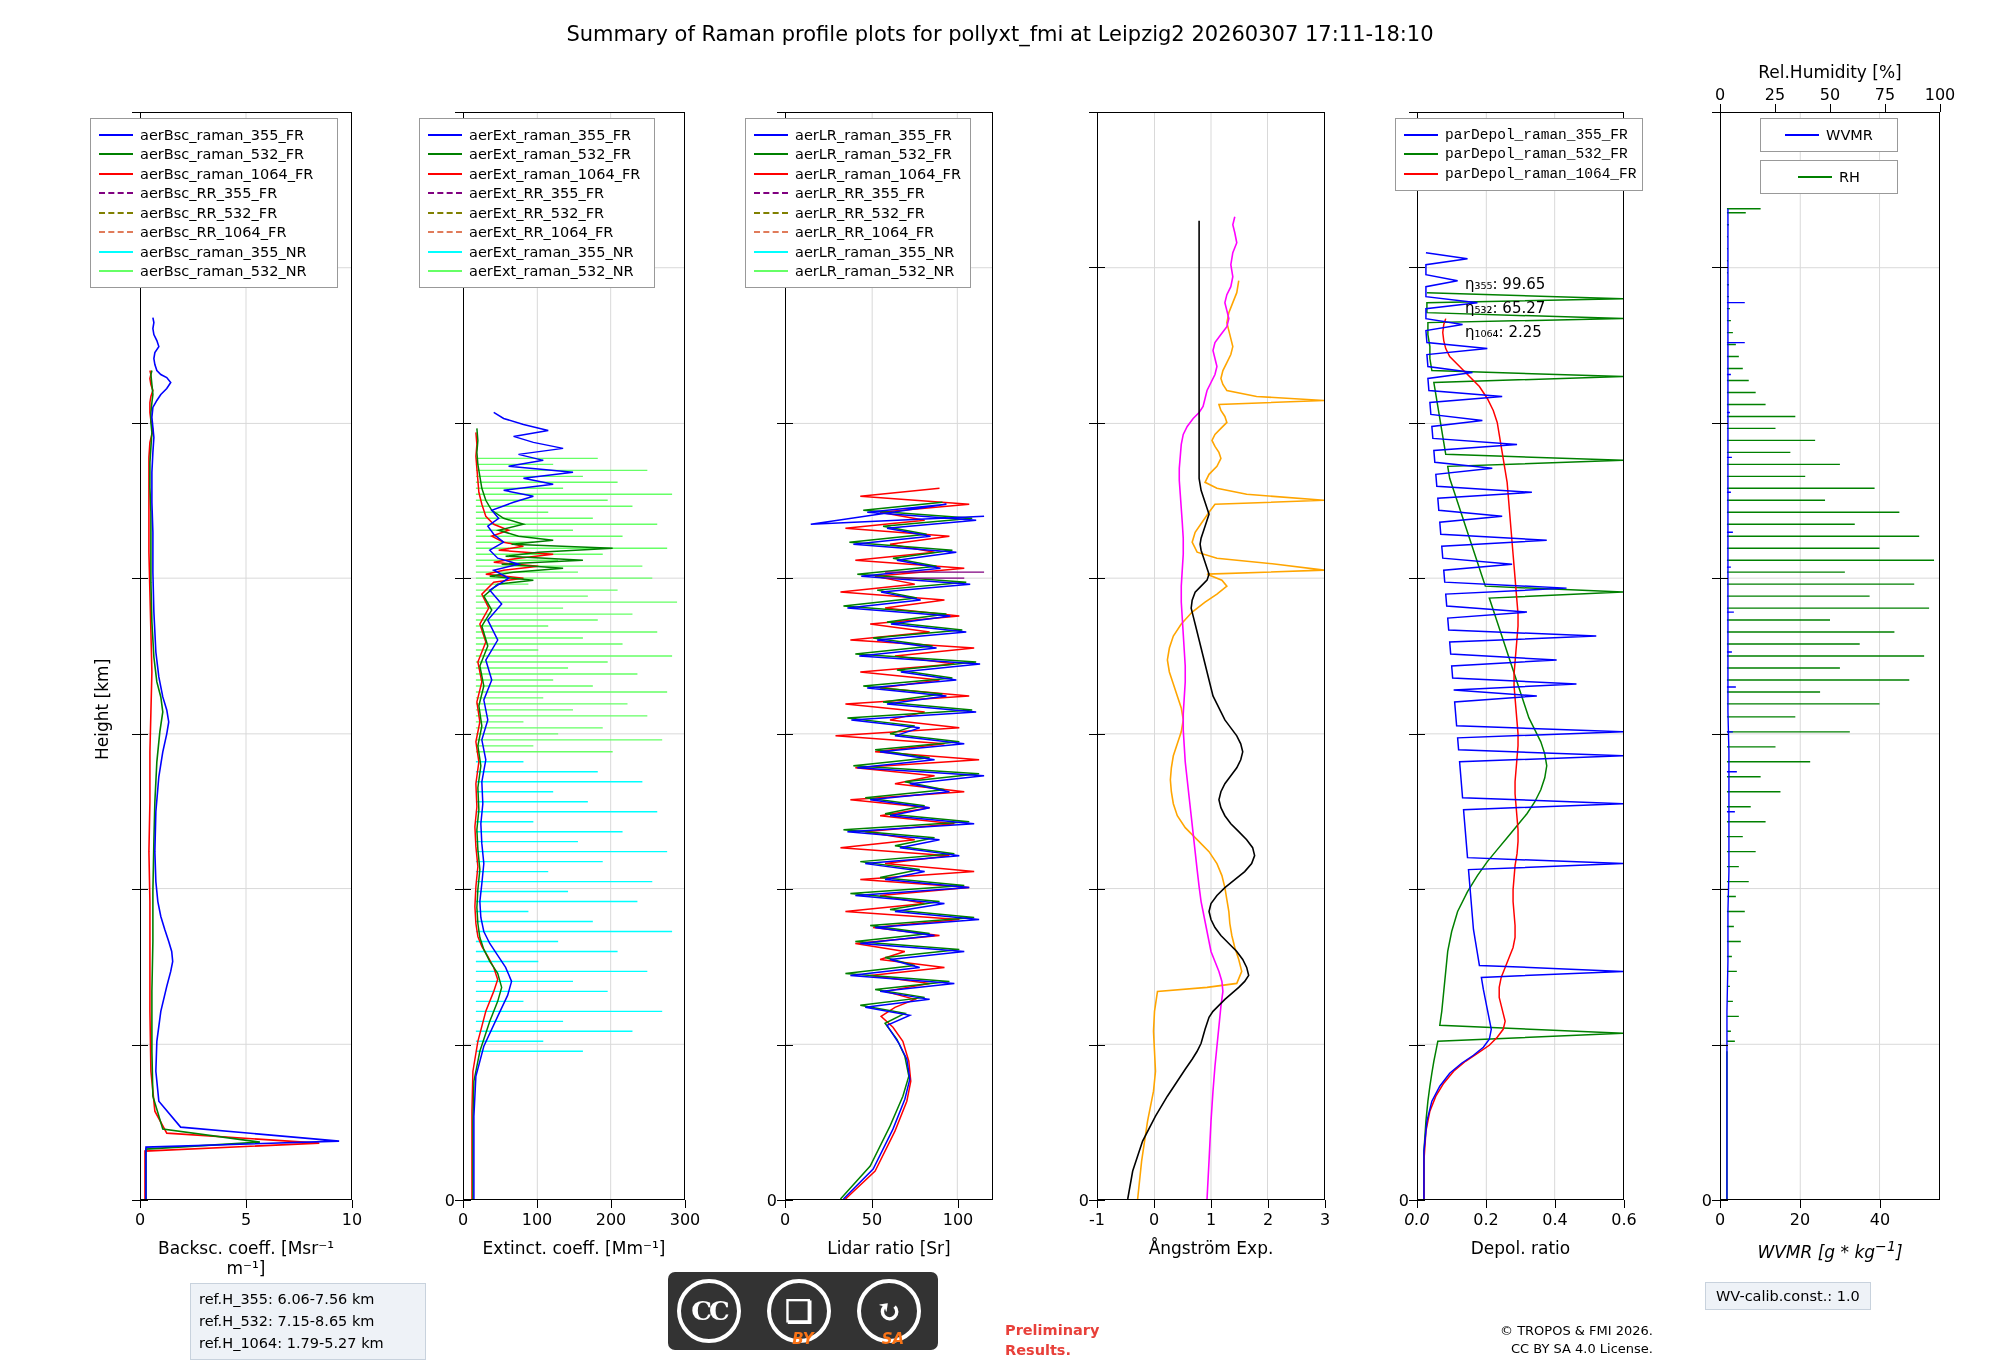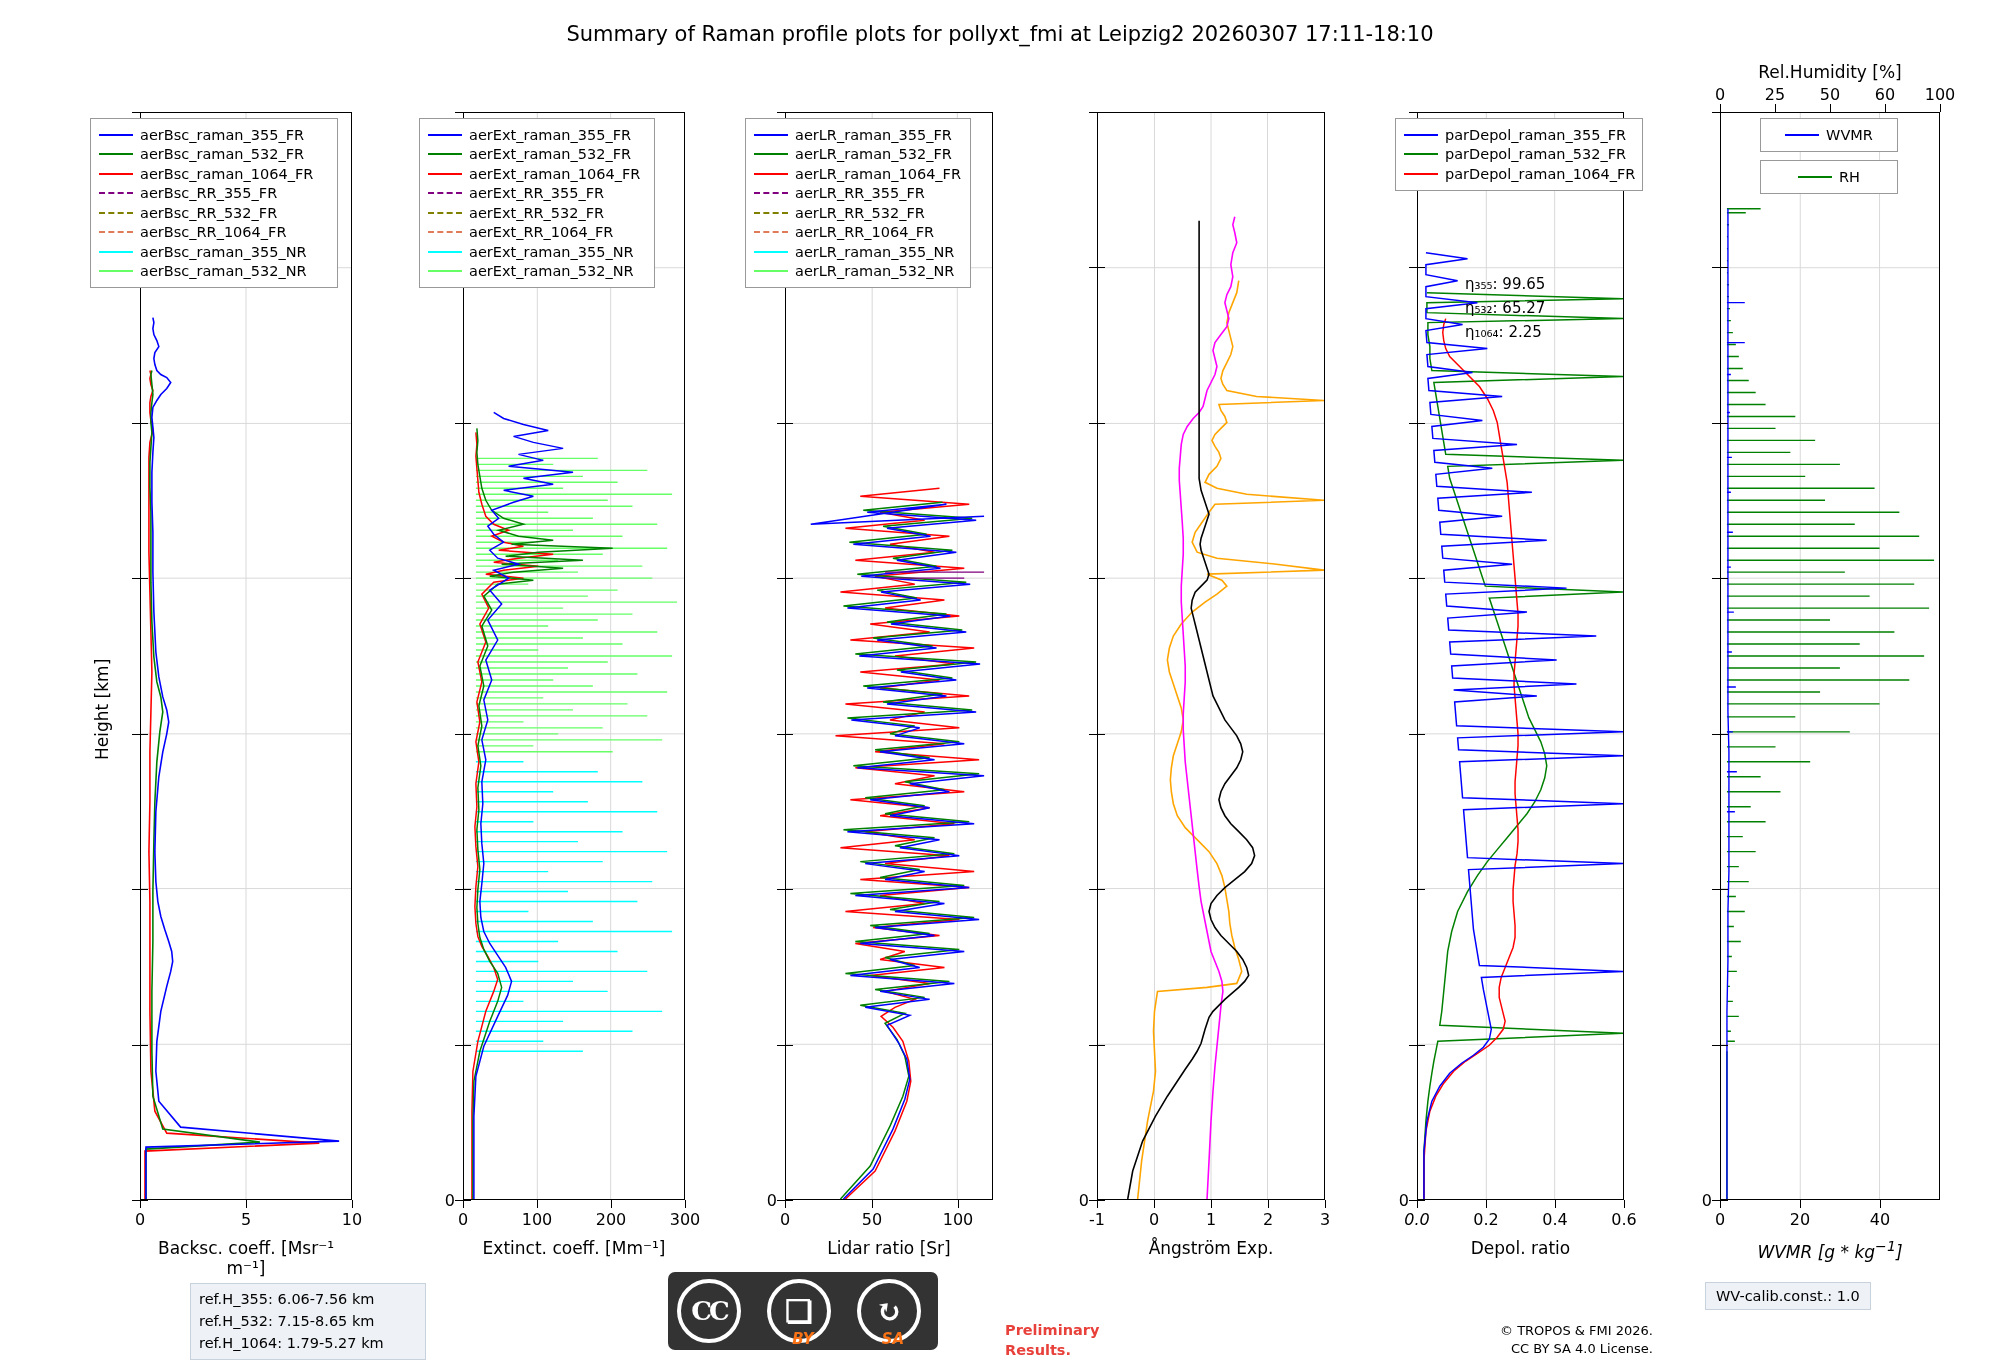--- a/index.html
+++ b/index.html
@@ -538,21 +538,21 @@
     </div>
   <div style="position:absolute;left:138px;top:0;height:1088px;width:1px;">
       <span class="xtick" style="font-size:16px;">0.4</span>
       <span class="xtickmark"></span>
     </div>
   <div style="position:absolute;left:207px;top:0;height:1088px;width:1px;">
       <span class="xtick" style="font-size:16px;">0.6</span>
       <span class="xtickmark"></span>
     </div>
   <div class="xlabel">Depol. ratio</div>
-  <div class="legend" style="left:-22px;top:6px;width:230px;">
+  <div class="legend" style="left:-22px;top:6px;width:230px;font-family:Liberation Mono, monospace;">
     <div class="row">
         <span class="swatch" style="border-top:2px solid #0000ff;"></span>
         <span>parDepol_raman_355_FR</span>
       </div>
     <div class="row">
         <span class="swatch" style="border-top:2px solid #008000;"></span>
         <span>parDepol_raman_532_FR</span>
       </div>
     <div class="row">
         <span class="swatch" style="border-top:2px solid #ff0000;"></span>
@@ -642,21 +642,21 @@
     </div>
   <div class="xlabel" style="font-style:italic;">WVMR [<i>g</i> * <i>kg</i><sup>−1</sup>]</div>
   <div class="toplabel">Rel.Humidity [%]</div>
   <div class="topticks">
     <span class="t" style="left:0;">0</span>
       <span class="m" style="left:0;"></span>
     <span class="t" style="left:55px;">25</span>
       <span class="m" style="left:55px;"></span>
     <span class="t" style="left:110px;">50</span>
       <span class="m" style="left:110px;"></span>
-    <span class="t" style="left:165px;">60</span>
+    <span class="t" style="left:165px;">75</span>
       <span class="m" style="left:165px;"></span>
     <span class="t" style="left:220px;">100</span>
       <span class="m" style="left:220px;"></span>
   </div>
   <div class="legend" style="left:40px;top:6px;width:120px;">
     <div class="row" style="justify-content:center;">
         <span class="swatch" style="border-top:2px solid #0000ff;"></span>
         <span>WVMR</span>
       </div>
   </div>

